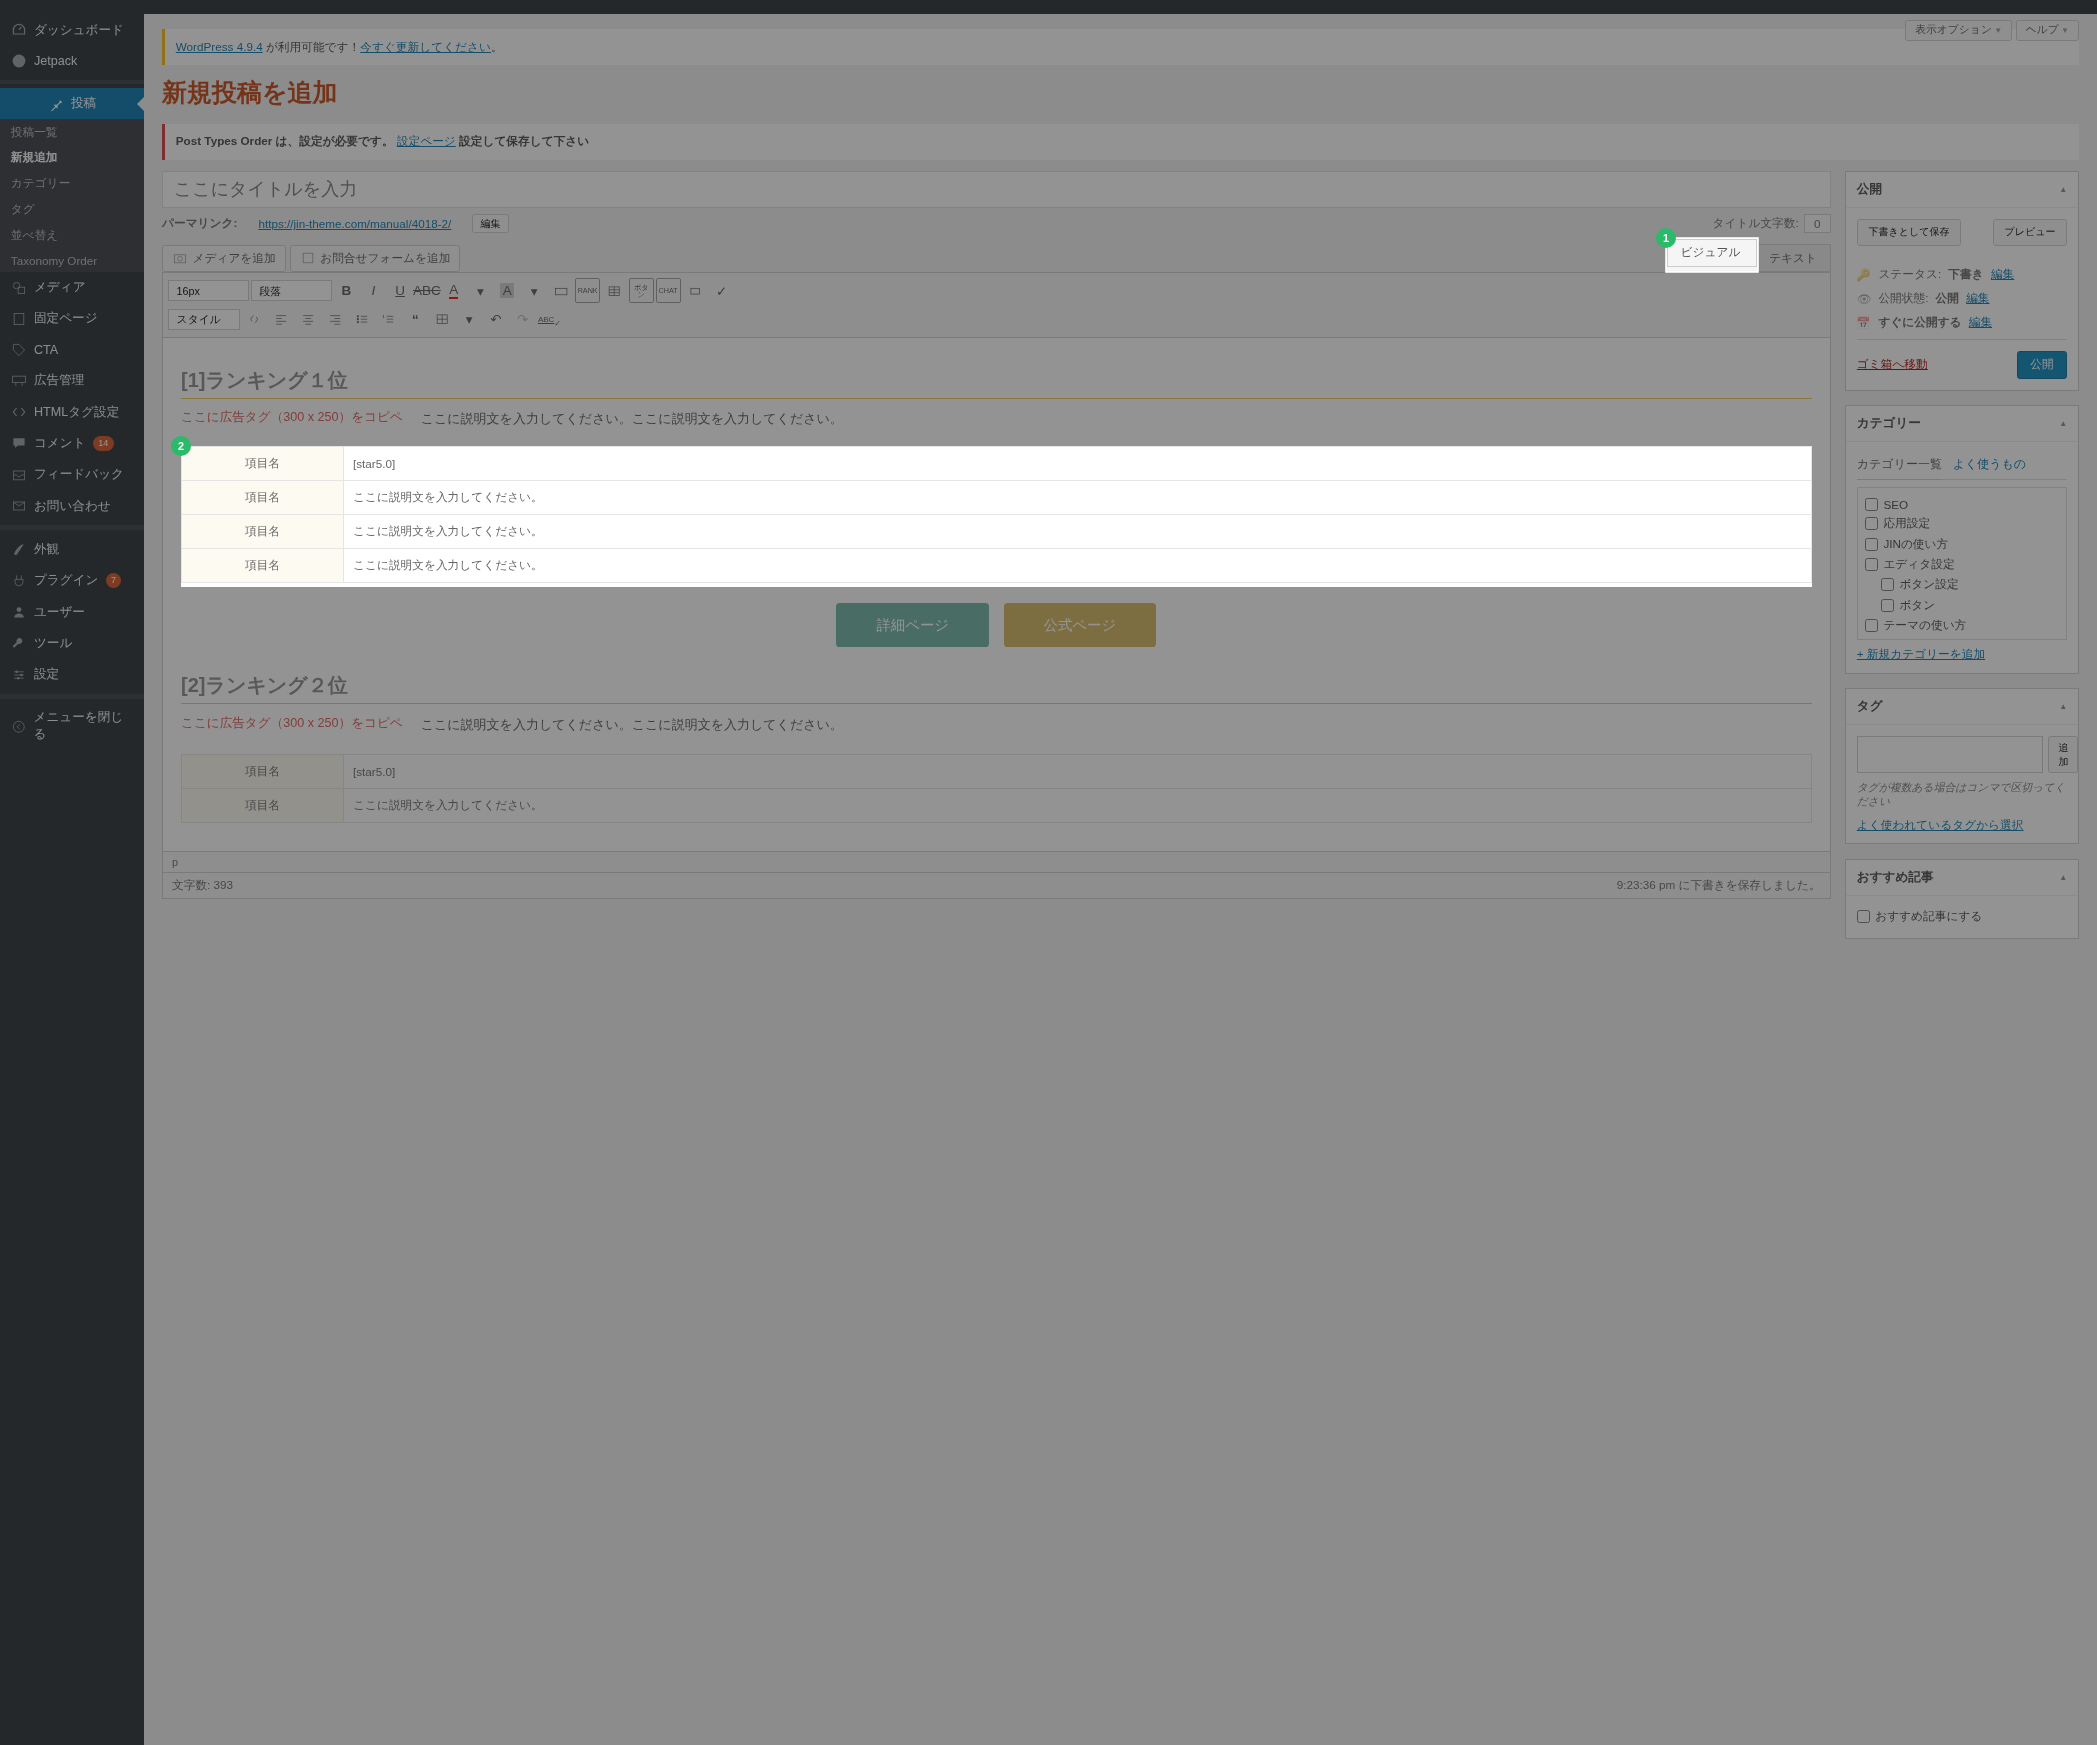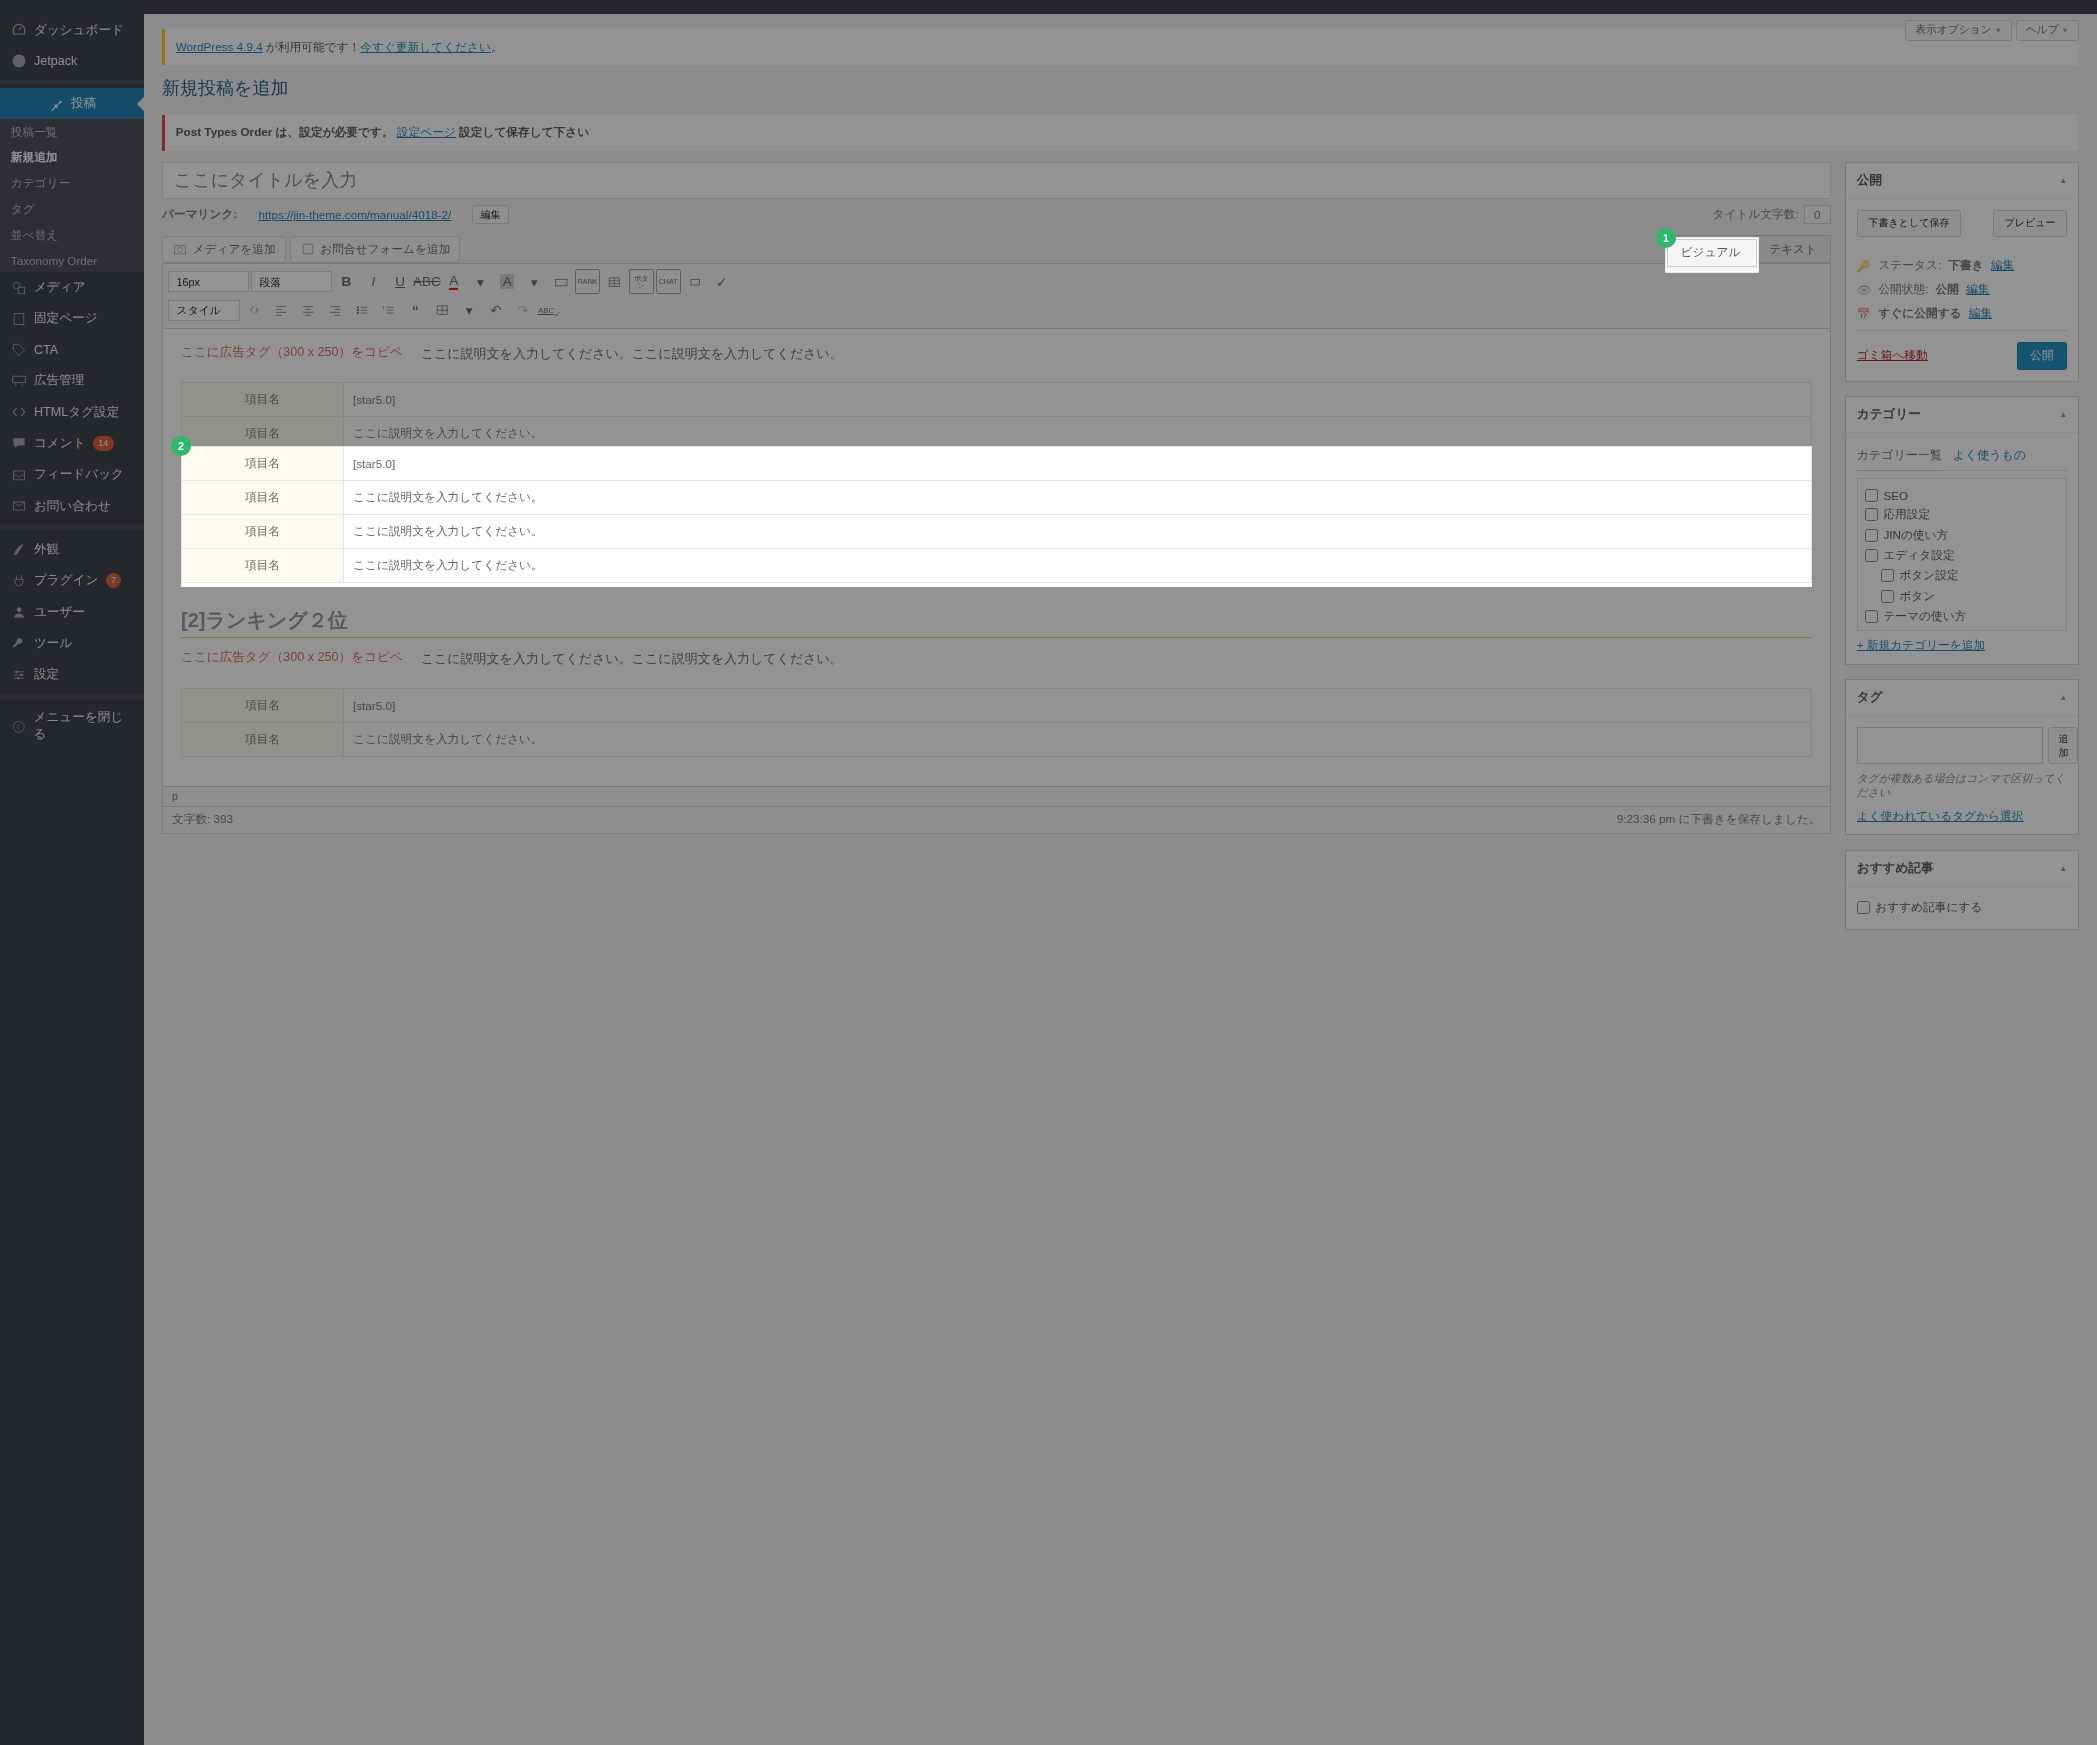--- a/index.html
+++ b/index.html
@@ -15,21 +15,21 @@
 .sidebar-sub-item.active { color: #fff; font-weight: bold; }
 .sidebar-sep { height: 4.5px; background: #32373c; margin: 3.6px 0; }
 .ic { width: 16px; height: 16px; display: inline-flex; align-items: center; justify-content: center; fill: currentColor; opacity: 0.6; }
 .sidebar-item.active .ic { opacity: 1; }
 .badge { background: #d54e21; color: #fff; border-radius: 9px; padding: 0 5.4px; font-size: 9px; line-height: 14.4px; min-width: 14.4px; text-align: center; }
 
 .main { flex: 1; padding: 0 18px 36px; position: relative; }
 .notice { background: #fff; border-left: 3.6px solid #ffb900; padding: 10.8px; margin: 14.4px 0 10.8px; display: flex; align-items: center; }
 .notice.red { border-left-color: #dc3232; }
 .notice a { color: #0073aa; text-decoration: underline; }
-.page-title { font-size: 18px; font-weight: 400; margin: 7.2px 0 10.8px; color: #0c4a6e; }
+.page-title { font-size: 25px; font-weight: 700; margin: 7.2px 0 10.8px; color: #c2410c; }
 .top-buttons { position: absolute; top: 5.4px; right: 18px; display: flex; gap: 3.6px; }
 .btn-gray { background: #f7f7f7; border: 0.9px solid #ccc; padding: 2.7px 9px; border-radius: 2.7px; cursor: pointer; font-size: 10.8px; color: #555; }
 .btn-gray::after { content: ' ▼'; font-size: 8px; opacity: 0.6; }
 
 .edit-area { display: flex; gap: 14.4px; }
 .edit-left { flex: 1; }
 .edit-right { width: 234px; flex-shrink: 0; }
 
 .title-input { width: 100%; padding: 7.2px 10.8px; font-size: 18px; border: 0.9px solid #ddd; background: #fff; color: #999; }
 .permalink-row { padding: 5.4px 0 10.8px; font-size: 11.7px; color: #666; display: flex; align-items: center; gap: 21px; flex-wrap: wrap; }
@@ -402,20 +402,21 @@
                 </svg>
               </span>
             <span class="tb-btn">▾</span>
             <span class="tb-btn">↶</span>
             <span class="tb-btn" style="opacity:0.4">↷</span>
             <span class="tb-btn" style="font-size:8px"><u>ABC</u><br>✓</span>
           </div>
         </div>
 
         <div class="editor-body">
+          <h2 class="rank-h">[1]ランキング１位</h2>
           <div class="rank-row">
             <div class="adtag">ここに広告タグ（300 x 250）をコピペ</div>
             <div class="desc-txt">ここに説明文を入力してください。ここに説明文を入力してください。</div>
           </div>
           <table class="tbl" id="rank1-table">
             <tbody>
                 <tr>
                   <th>項目名</th>
                   <td>[star5.0]</td>
                 </tr>

